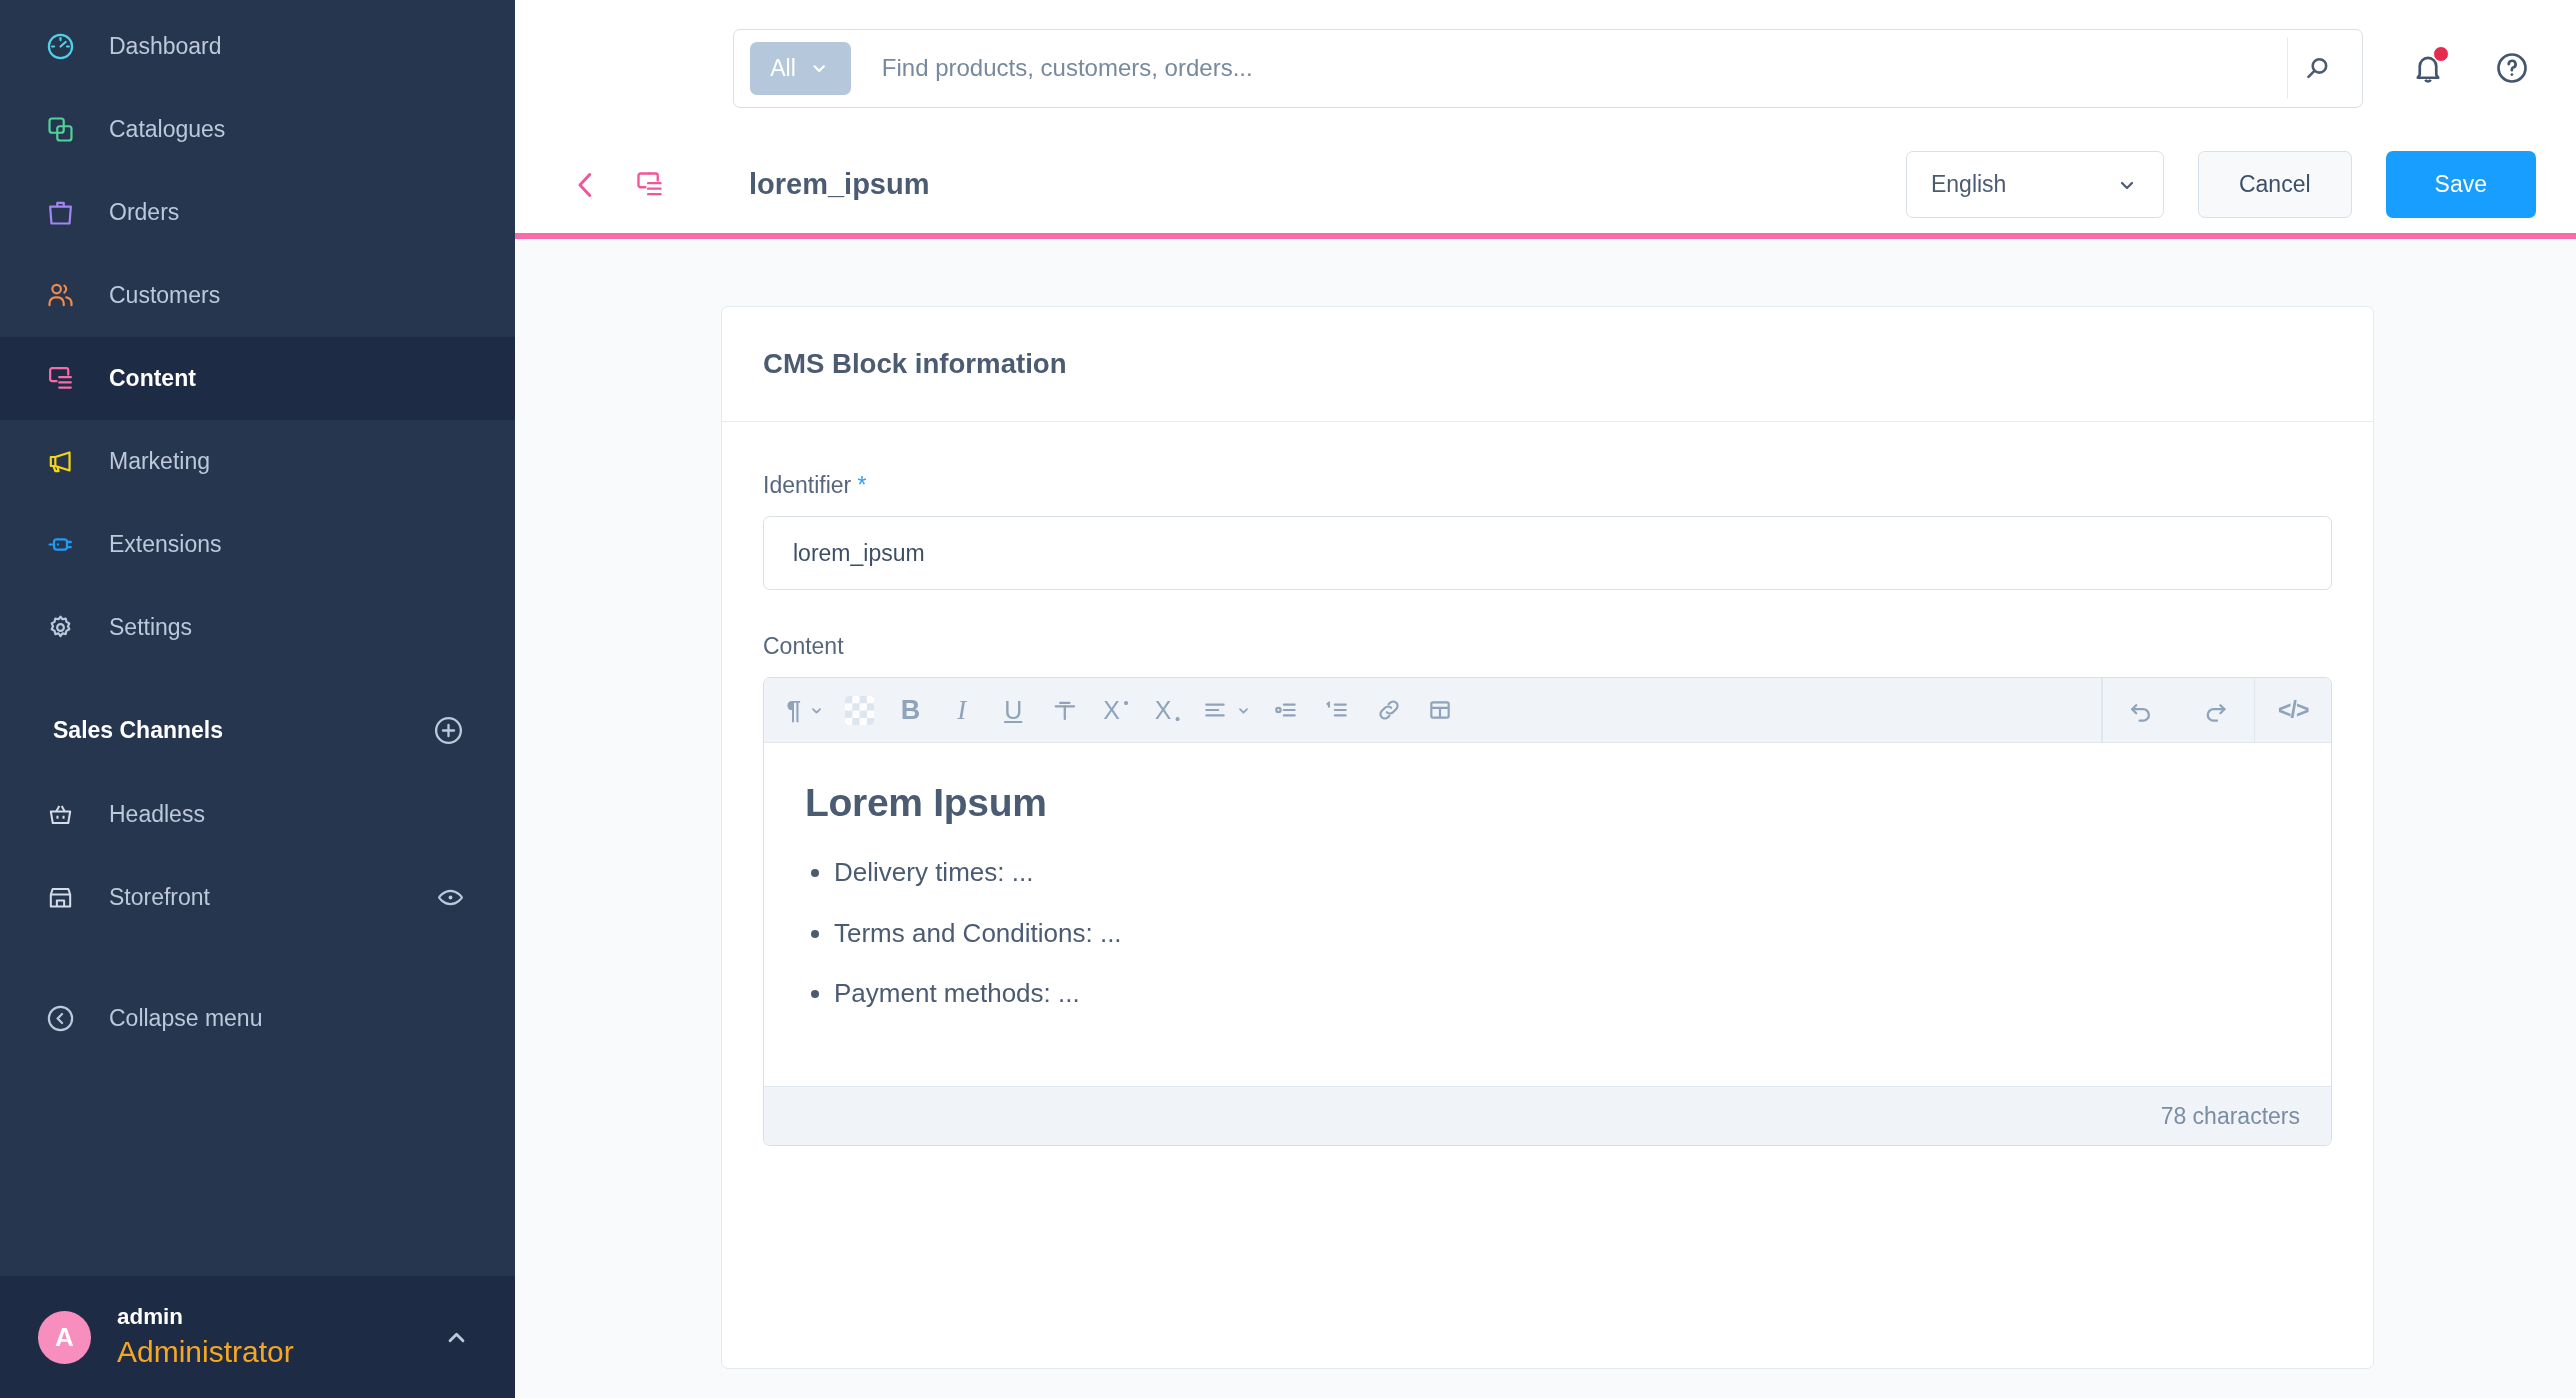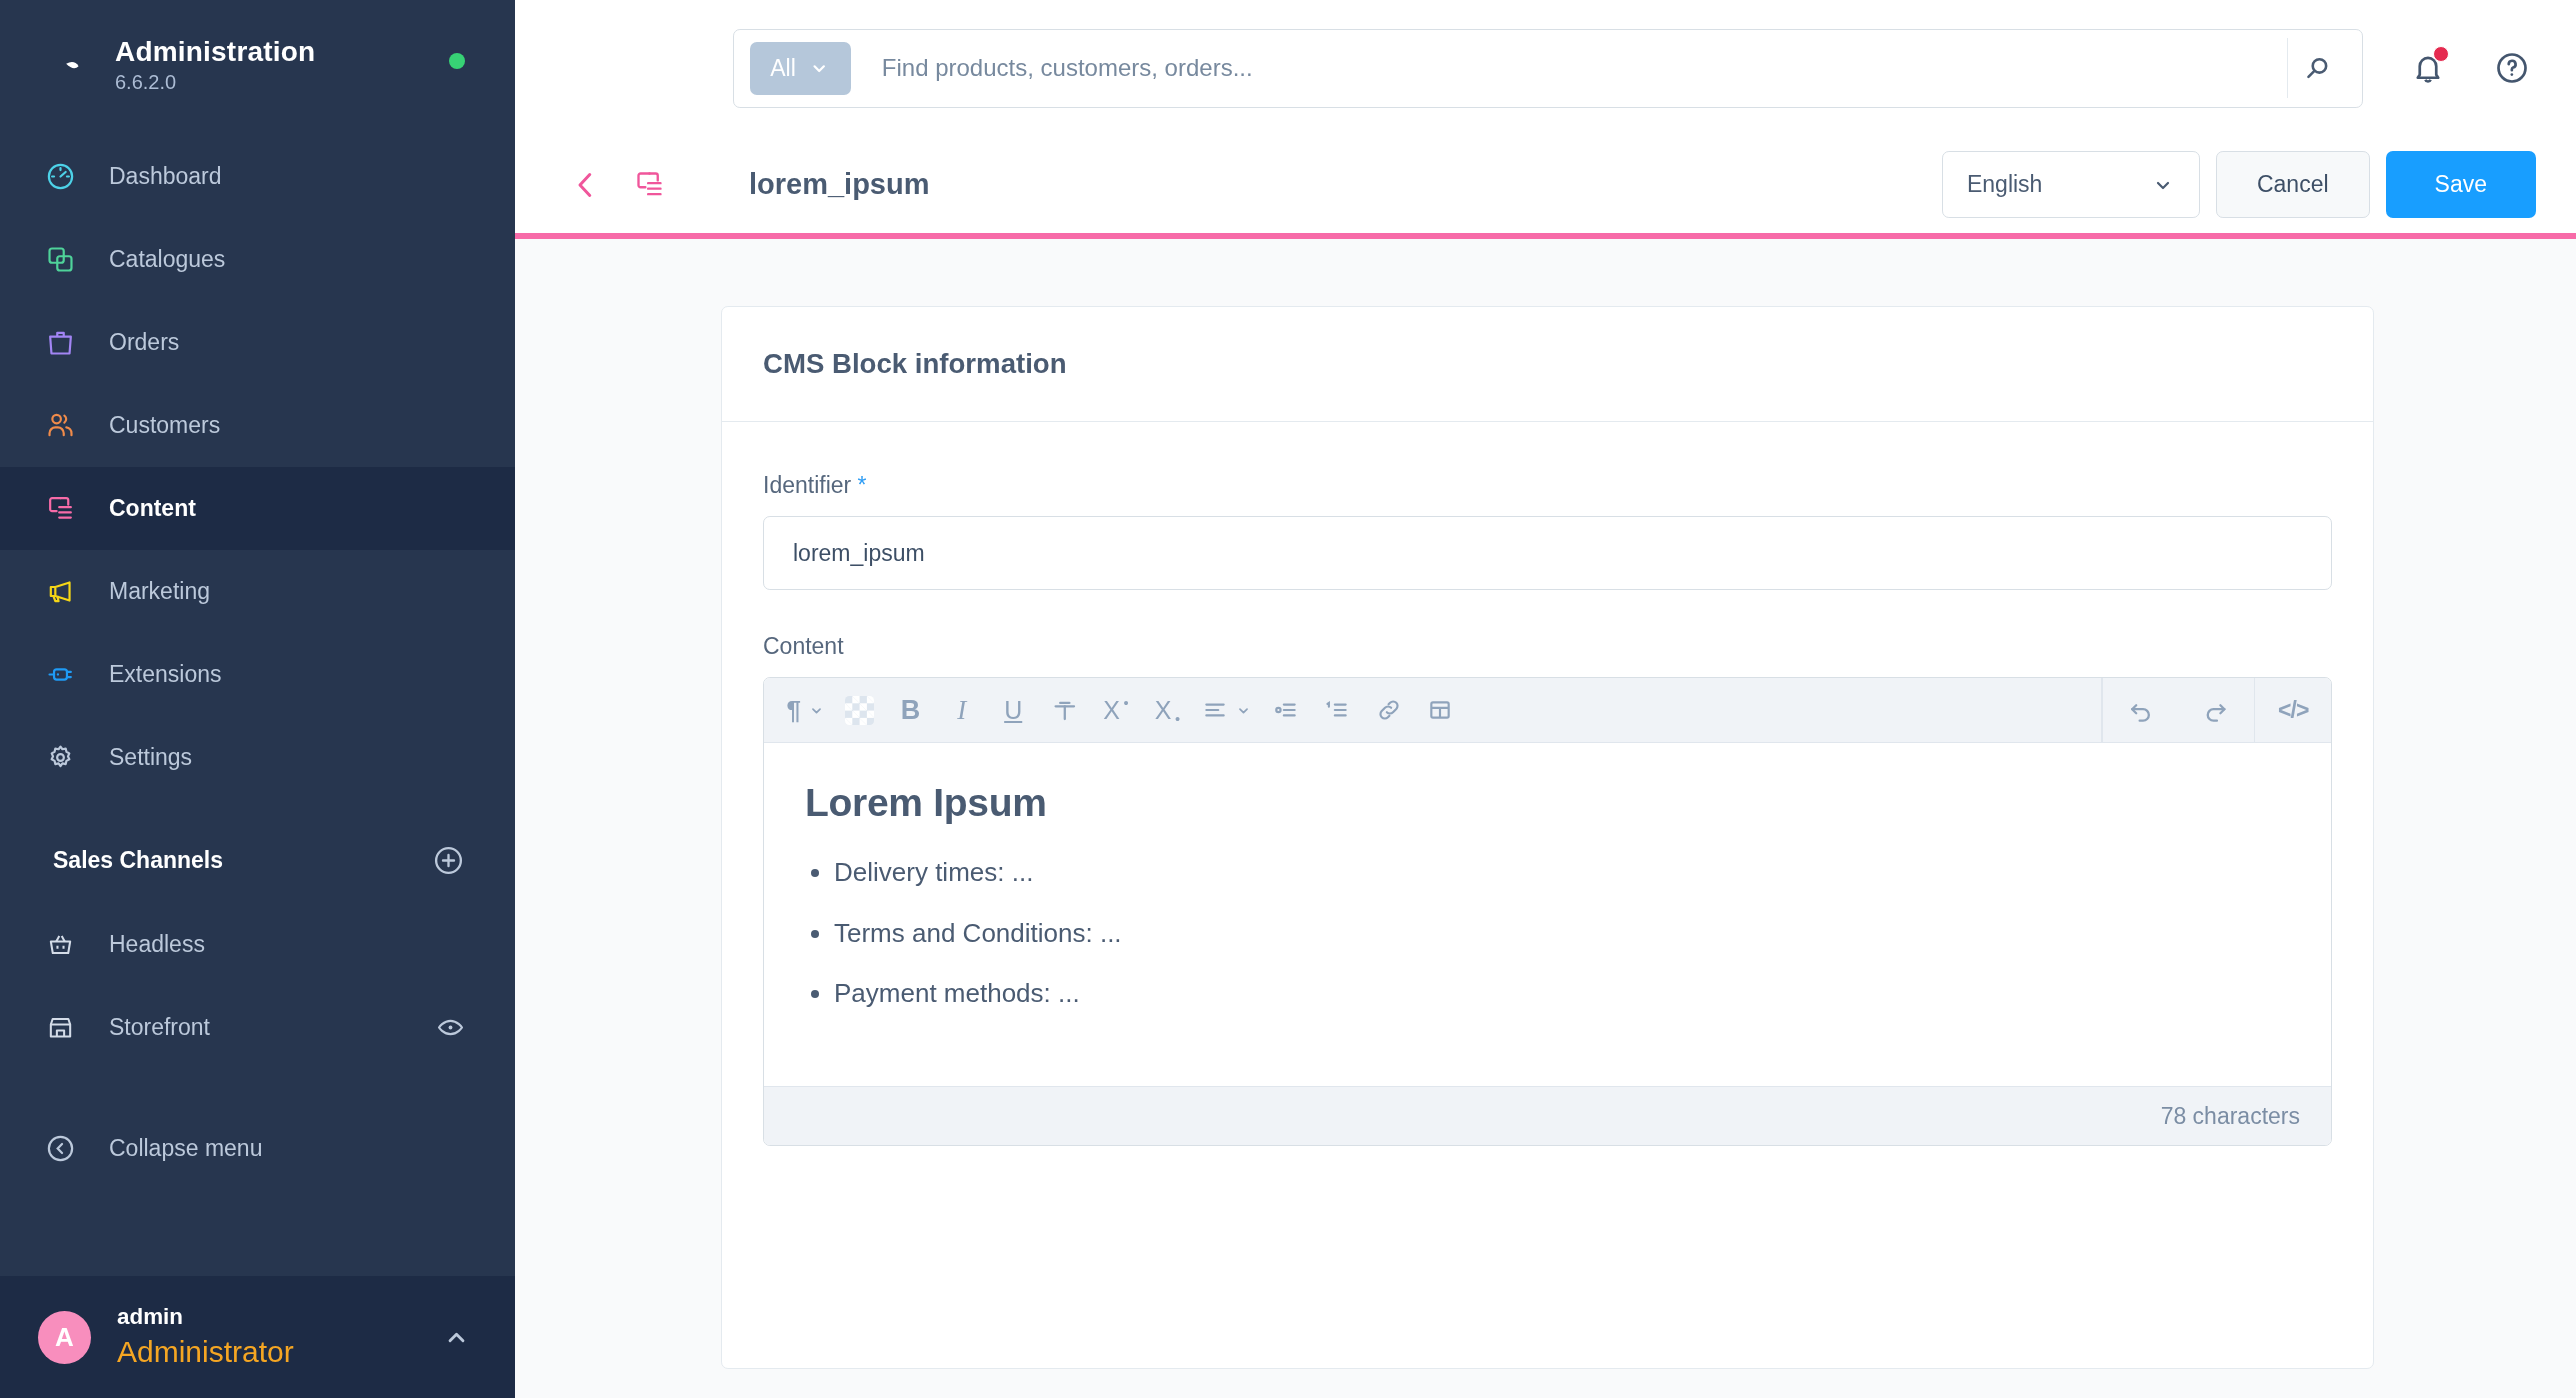--- a/index.html
+++ b/index.html
@@ -135,21 +135,21 @@
     height: 103px;
     display: flex; align-items: center;
     padding: 0 40px 0 53px;
     border-bottom: 6px solid #f76ba8;
   }
   .head-back { cursor: pointer; display: flex; align-items: center; }
   .head-typeicon { margin-left: 29px; display: flex; align-items: center; }
   .page-title {
     margin-left: 83px; font-size: 29px; font-weight: bold; color: #4a5b72;
   }
-  .head-right { margin-left: auto; display: flex; align-items: center; gap: 16px; }
+  .head-right { margin-left: auto; display: flex; align-items: center; gap: 34px; }
   .lang-select {
     width: 258px; height: 67px;
     border: 1.7px solid #d8dfe5; border-radius: 6.9px; background: #ffffff;
     display: flex; align-items: center; justify-content: space-between;
     padding: 0 24px; font-size: 23px; color: #4a5b72; cursor: pointer;
   }
   .btn {
     height: 67px; border-radius: 6.9px; font-size: 23px;
     display: flex; align-items: center; justify-content: center;
     padding: 0 40px; cursor: pointer; border: 1.7px solid transparent;
@@ -231,33 +231,20 @@
     padding-right: 31px; font-size: 23px; color: #7b8da4;
   }
 </style>
 </head>
 <body>
 
 <div class="app">
 
   <aside class="sidebar">
 
-    <div class="brand">
-      <span class="brand-logo">
-        <svg viewBox="0 0 64 64" width="53" height="53" aria-hidden="true">
-          <path d="M40 9 A23 23 0 1 0 40 55 A23 23 0 0 1 40 9 Z" fill="#ffffff"></path>
-          <path d="M34 31 q10 -5 15 3 q-6 6 -15 -3 Z" fill="#ffffff"></path>
-        </svg>
-      </span>
-      <div class="brand-text">
-        <div class="brand-title">Administration</div>
-        <div class="brand-version">6.6.2.0</div>
-      </div>
-      <span class="brand-dot"></span>
-    </div>
 
     <nav class="nav">
 
       <div class="nav-item">
         <span class="nav-icon">
           <svg viewBox="0 0 24 24" width="31" height="31" fill="none" stroke="#4dd2e8" stroke-width="1.7" stroke-linecap="round">
             <circle cx="12" cy="12" r="9"></circle>
               <path d="M12 12 L16 8.5"></path>
               <path d="M12 5.5v1.5M18.5 12h-1.5M5.5 12h1.5"></path>
           </svg>

